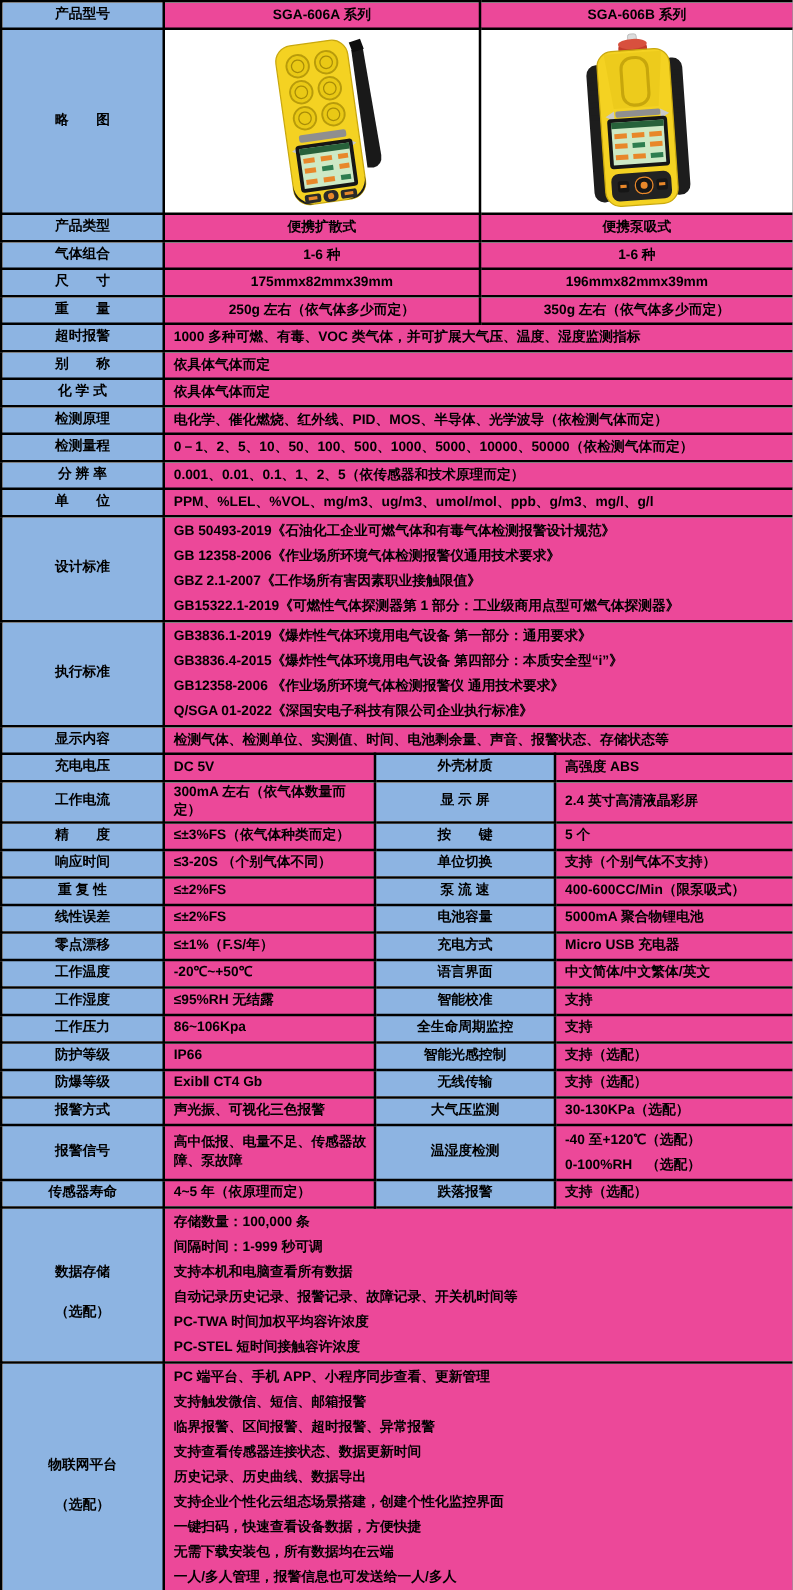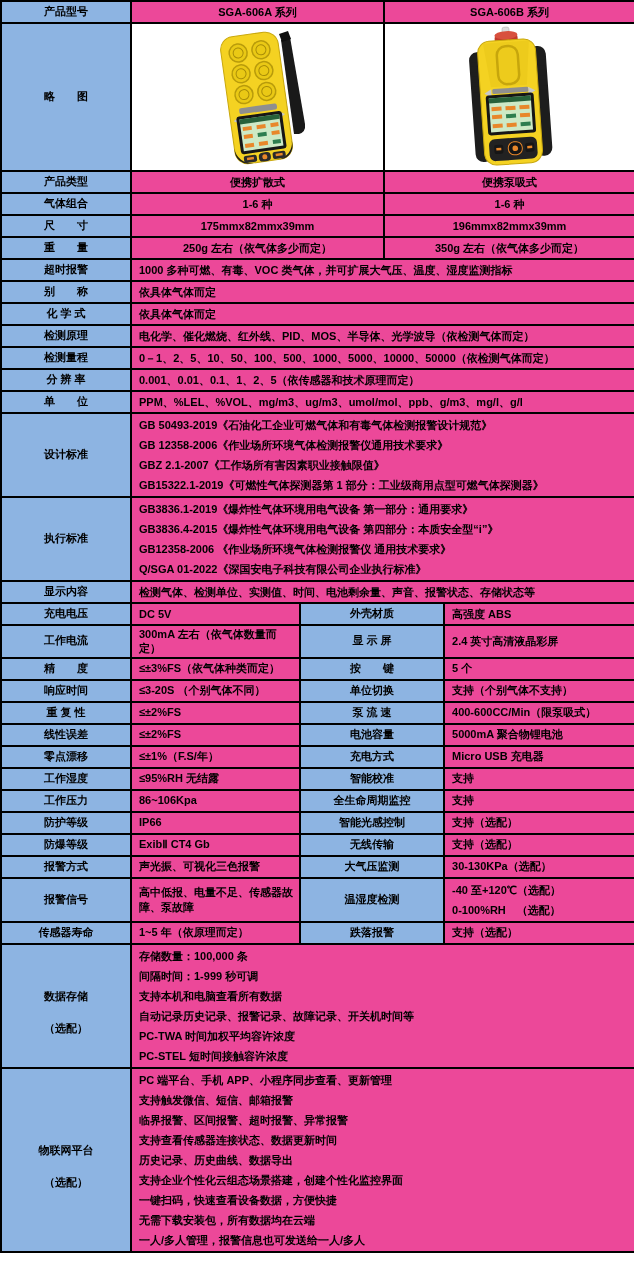--- a/index.html
+++ b/index.html
@@ -256,20 +256,26 @@
     <td class="lbl" colspan="2">电池容量</td>
     <td class="val">5000mA 聚合物锂电池</td>
   </tr>
   <tr>
     <td class="lbl">零点漂移</td>
     <td class="val">≤±1%（F.S/年）</td>
     <td class="lbl" colspan="2">充电方式</td>
     <td class="val">Micro USB 充电器</td>
   </tr>
   <tr>
+    <td class="lbl">工作温度</td>
+    <td class="val">-20℃~+50℃</td>
+    <td class="lbl" colspan="2">语言界面</td>
+    <td class="val">中文简体/中文繁体/英文</td>
+  </tr>
+  <tr>
     <td class="lbl">工作湿度</td>
     <td class="val">≤95%RH 无结露</td>
     <td class="lbl" colspan="2">智能校准</td>
     <td class="val">支持</td>
   </tr>
   <tr>
     <td class="lbl">工作压力</td>
     <td class="val">86~106Kpa</td>
     <td class="lbl" colspan="2">全生命周期监控</td>
     <td class="val">支持</td>
@@ -298,21 +304,21 @@
     <td class="val">高中低报、电量不足、传感器故障、泵故障</td>
     <td class="lbl" colspan="2">温湿度检测</td>
     <td class="val">
       <div class="ln">-40 至+120℃（选配）</div>
       <div class="ln">0-100%RH　（选配）</div>
     </td>
   </tr>
 
   <tr>
     <td class="lbl">传感器寿命</td>
-    <td class="val">1~5 年（依原理而定）</td>
+    <td class="val">4~5 年（依原理而定）</td>
     <td class="lbl" colspan="2">跌落报警</td>
     <td class="val">支持（选配）</td>
   </tr>
 
   <tr>
     <td class="lbl">
       <div class="lline">数据存储</div>
       <div class="lline">（选配）</div>
     </td>
     <td class="val" colspan="4">

